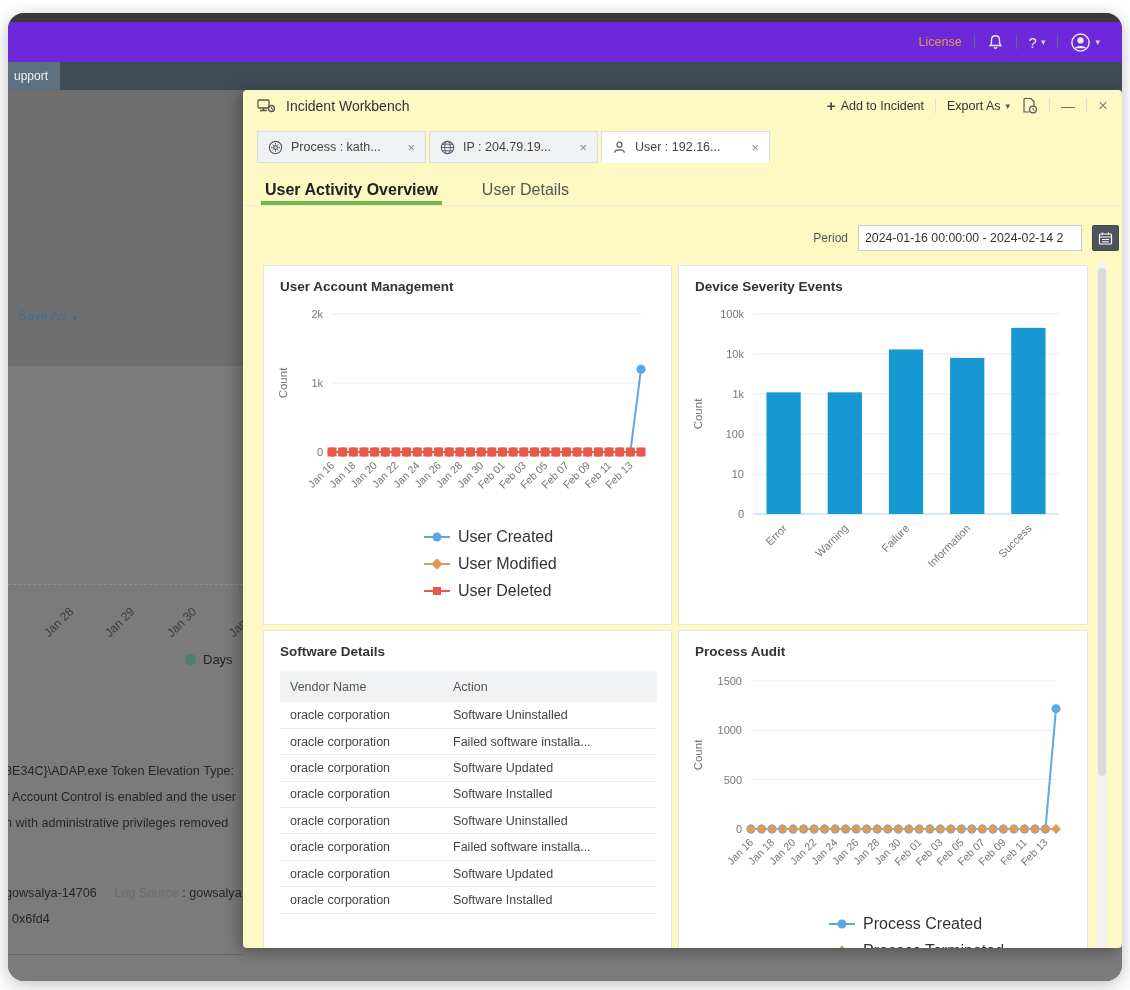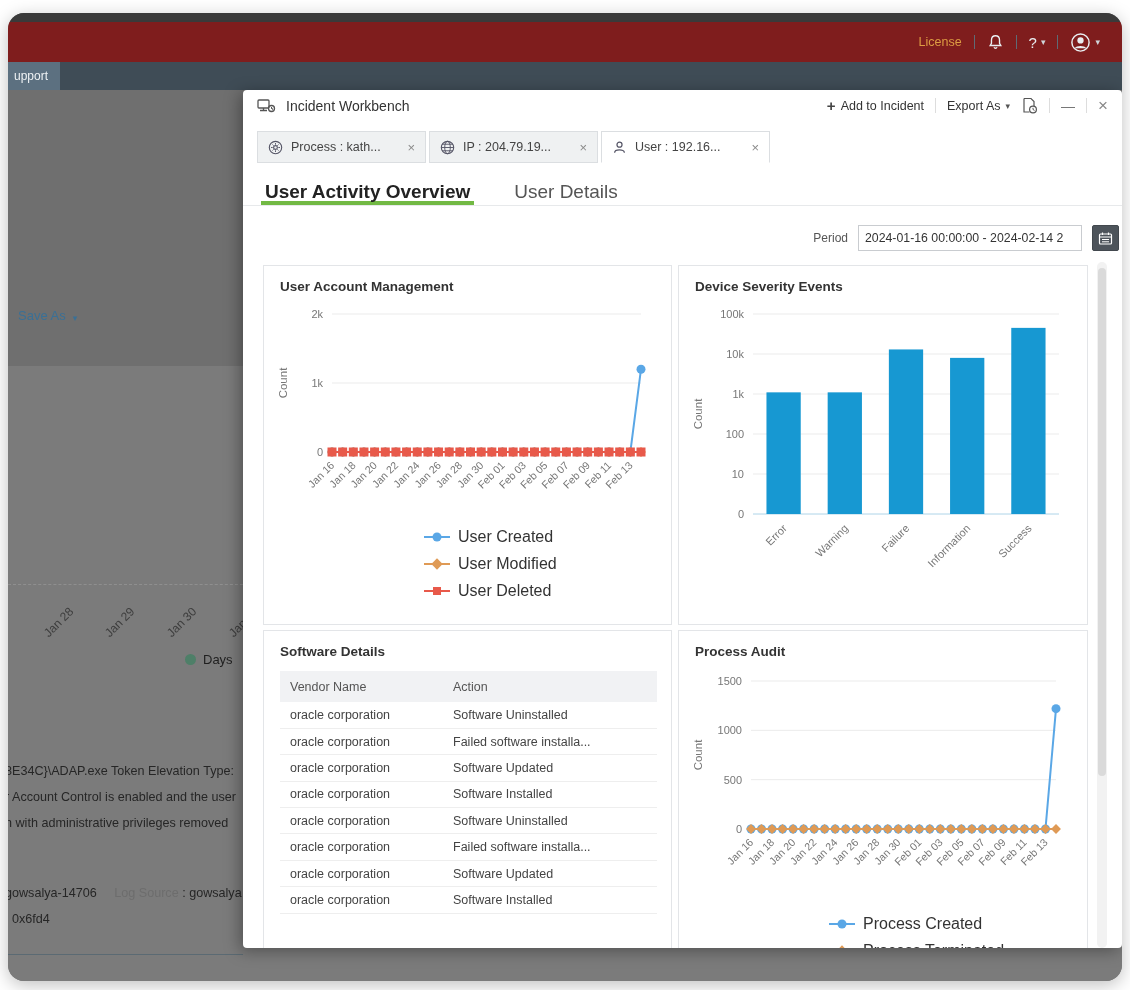--- a/index.html
+++ b/index.html
@@ -4,21 +4,21 @@
 <style>
   * { box-sizing: border-box; margin: 0; padding: 0; }
   html,body { width:1130px; height:990px; background:#ffffff; font-family:"Liberation Sans", sans-serif; }
   .card {
     position:absolute; left:8px; top:13px; width:1114px; height:968px;
     border-radius:16px; overflow:hidden; background:#7a7a7a;
     box-shadow:0 4px 18px rgba(0,0,0,.25);
   }
   
   .topstrip { position:absolute; left:0; top:0; width:100%; height:9px; background:#3a3a3a; }
-  .appheader { position:absolute; left:0; top:9px; width:100%; height:40px; background:#7f1d1d;
+  .appheader { position:absolute; left:0; top:9px; width:100%; height:40px; background:#6d28d9;
     display:flex; align-items:center; justify-content:flex-end; padding-right:22px; gap:12px; }
   .hdr-item { display:flex; align-items:center; gap:4px; color:#e9eef1; font-size:13px; cursor:pointer; }
   .license { color:#dd9c43; font-size:12.5px; }
   .hsep { width:1px; height:14px; background:#5f6b75; }
   .caret { font-size:9px; color:#cfd6da; }
   .navrow { position:absolute; left:0; top:49px; width:100%; height:28px; background:#3f4c56; }
   .navtab { position:absolute; left:0; top:0; height:28px; padding:0 12px 0 6px; background:#5c7080;
     color:#eef2f4; font-size:12px; display:flex; align-items:center; }
   
   .dim { position:absolute; left:0; top:77px; width:100%; bottom:0; background:#7b7b7b; overflow:hidden; }
@@ -30,41 +30,41 @@
   .dim-days { position:absolute; left:177px; top:562px; display:flex; align-items:center; gap:7px;
     font-size:13px; color:#1f1f1f; }
   .dim-days .dot { width:11px; height:11px; border-radius:50%; background:#4e7f68; }
   .dim-text { position:absolute; left:-3px; top:668px; width:252px; font-size:12.6px; color:#262626;
     line-height:26px; white-space:nowrap; overflow:hidden; }
   .dim-foot { position:absolute; left:-3px; top:796px; width:252px; font-size:12.6px; color:#262626; white-space:nowrap; overflow:hidden; }
   .dim-foot .lt { color:#6d6d6d; }
   .dim-foot2 { position:absolute; left:-3px; top:822px; font-size:12.6px; color:#262626; }
   .dim-divider { position:absolute; left:0; top:864px; width:235px; border-top:1px solid #5b6a73; }
   
-  .modal { position:absolute; left:235px; top:77px; width:879px; height:858px; background:#ffffff;
+  .modal { position:absolute; left:235px; top:77px; width:879px; height:858px; background:#fef9c3;
     border-radius:4px; box-shadow:-3px 3px 16px rgba(0,0,0,.35); overflow:hidden; }
   .m-header { position:absolute; top:0; left:0; width:100%; height:31px; display:flex; align-items:center; padding:0 14px; }
   .m-title { font-size:14px; color:#333; margin-left:10px; }
   .m-actions { margin-left:auto; display:flex; align-items:center; gap:11px; }
   .m-act { display:flex; align-items:center; gap:5px; font-size:12.5px; color:#333; cursor:pointer; }
   .plus { font-size:15px; color:#444; font-weight:bold; }
   .vsep { width:1px; height:15px; background:#ddd; }
   .mini { color:#777; font-size:14px; cursor:pointer; }
   .closex { color:#888; font-size:17px; cursor:pointer; }
   
   .tabstrip { position:absolute; top:41px; left:14px; display:flex; }
   .wtab { width:169px; height:32px; display:flex; align-items:center; gap:8px; padding:0 10px;
     background:#eff1f2; border:1px solid #dbdee1; font-size:12.5px; color:#444; margin-right:3px; cursor:pointer; }
   .wtab.active { background:#fff; border-bottom-color:#fff; }
   .wtab .x { margin-left:auto; color:#8a8a8a; font-size:13px; }
   .wtab .lbl { white-space:nowrap; overflow:hidden; }
   
   .subtabs { position:absolute; top:87px; left:0; width:100%; height:29px; border-bottom:1px solid #e7e9eb;
     display:flex; gap:36px; padding-left:18px; }
-  .subtab { font-size:19px; color:#555; padding:4px 4px 0 4px; cursor:pointer; }
+  .subtab { font-size:16px; color:#555; padding:4px 4px 0 4px; cursor:pointer; }
   .subtab.active { color:#222; font-weight:bold; border-bottom:4px solid #72b944; }
   
   .periodrow { position:absolute; top:135px; right:3px; display:flex; align-items:center; gap:10px; }
   .periodrow .plabel { font-size:12px; color:#555; }
   .pinput { width:224px; height:26px; border:1px solid #c9ccd0; background:#fff; font-size:12.3px;
     color:#333; padding:0 6px; font-family:"Liberation Sans",sans-serif; white-space:nowrap; overflow:hidden; }
   .calbtn { width:27px; height:26px; background:#4d545b; border:1px solid #42484e; border-radius:2px;
     display:flex; align-items:center; justify-content:center; cursor:pointer; }
   
   .panels { position:absolute; top:175px; left:20px; width:825px; display:grid;

